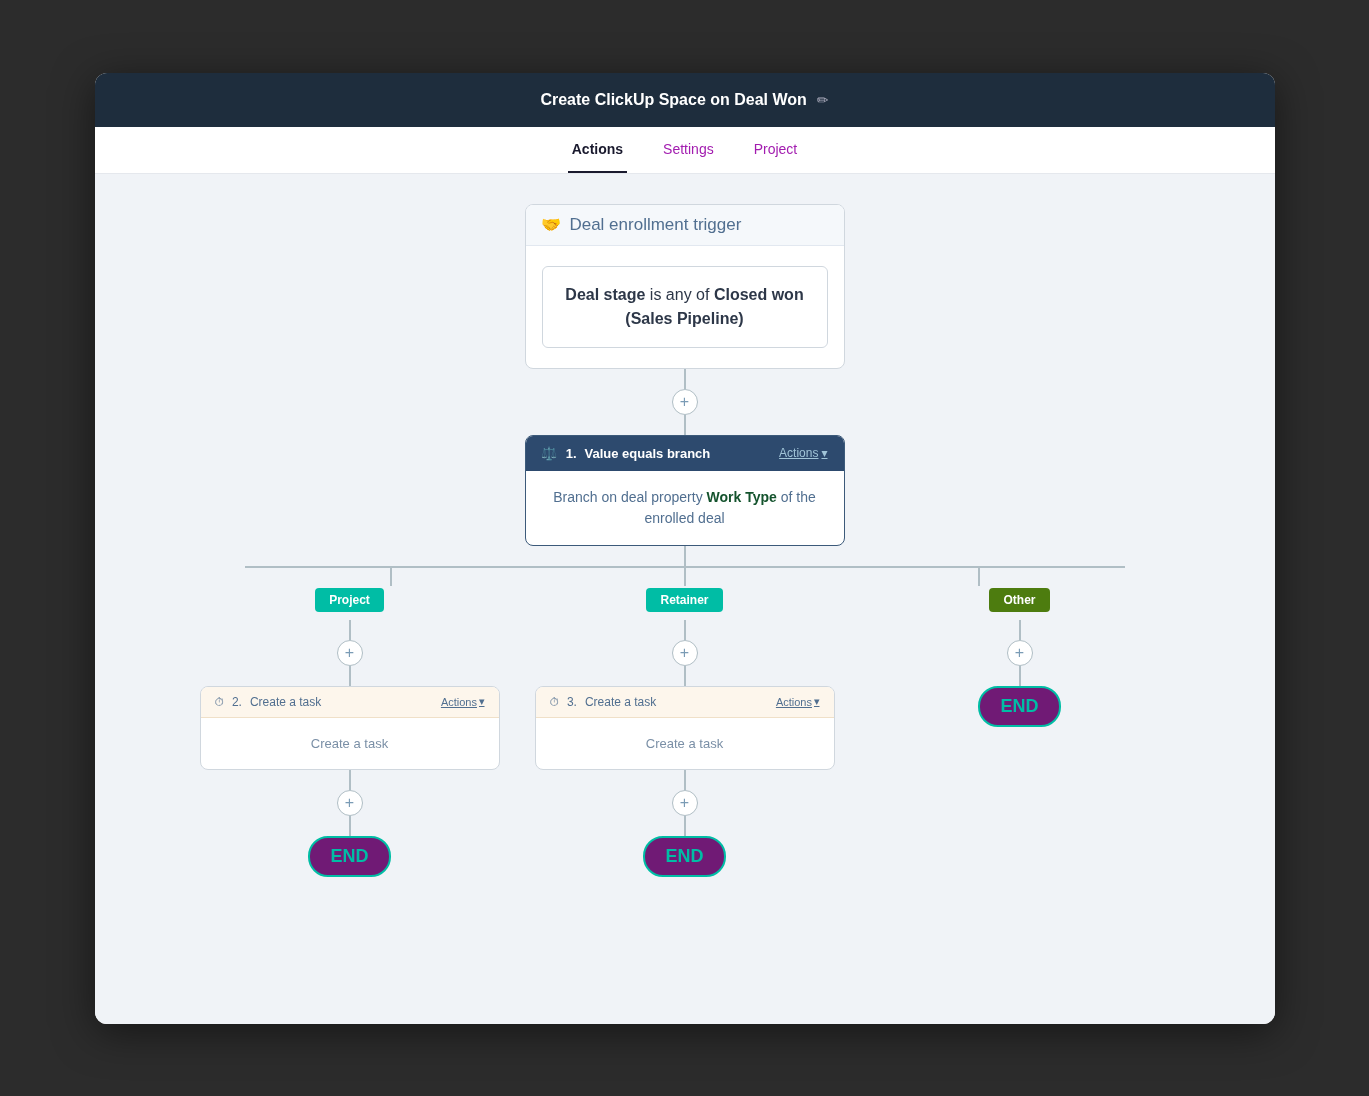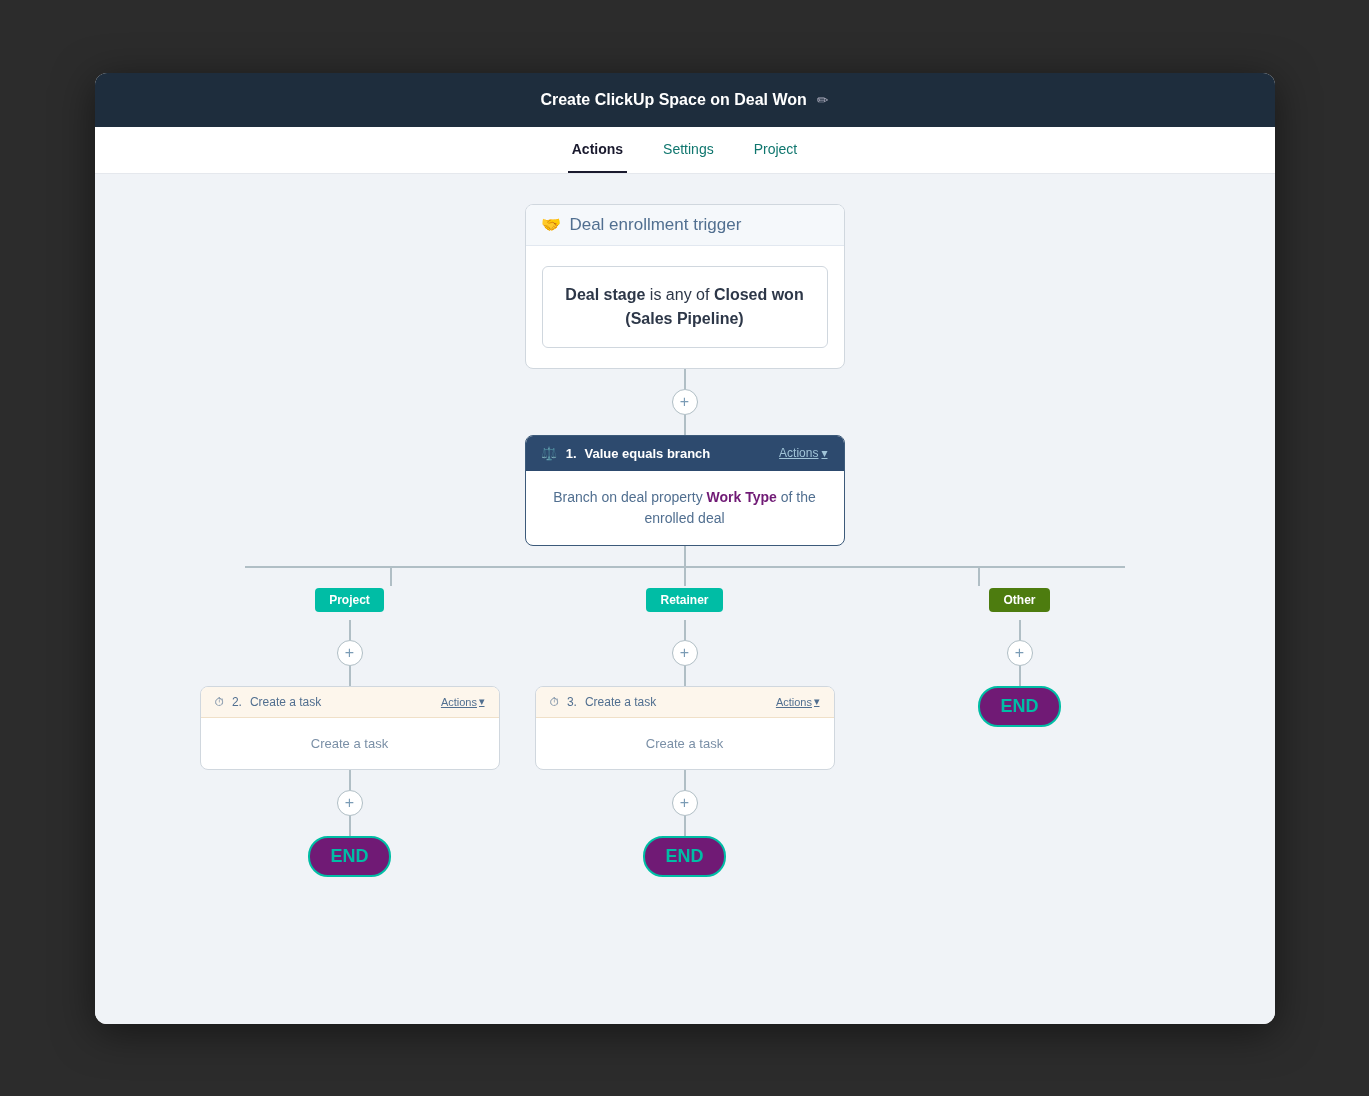--- a/index.html
+++ b/index.html
@@ -42,21 +42,21 @@
       display: flex;
       align-items: center;
       justify-content: center;
       gap: 32px;
       border-bottom: 1px solid #e5e8ed;
       padding: 0 24px;
     }
     .tab {
       padding: 14px 4px;
       font-size: 14px;
-      color: #0f766e;
+      color: #a21caf;
       cursor: pointer;
       border-bottom: 2px solid transparent;
       font-weight: 500;
     }
     .tab.active {
       color: #1a1a2e;
       border-bottom: 2px solid #1a1a2e;
       font-weight: 700;
     }
     .canvas {
@@ -167,21 +167,21 @@
       gap: 3px;
     }
     .branch-body {
       padding: 16px;
       text-align: center;
       font-size: 14px;
       color: #516f90;
       line-height: 1.5;
     }
     .branch-body .highlight {
-      color: #701a75;
+      color: #14532d;
       font-weight: 600;
     }
 
     .branch-tag {
       padding: 5px 14px;
       border-radius: 4px;
       font-size: 12px;
       font-weight: 700;
       color: #fff;
       margin-bottom: 8px;

